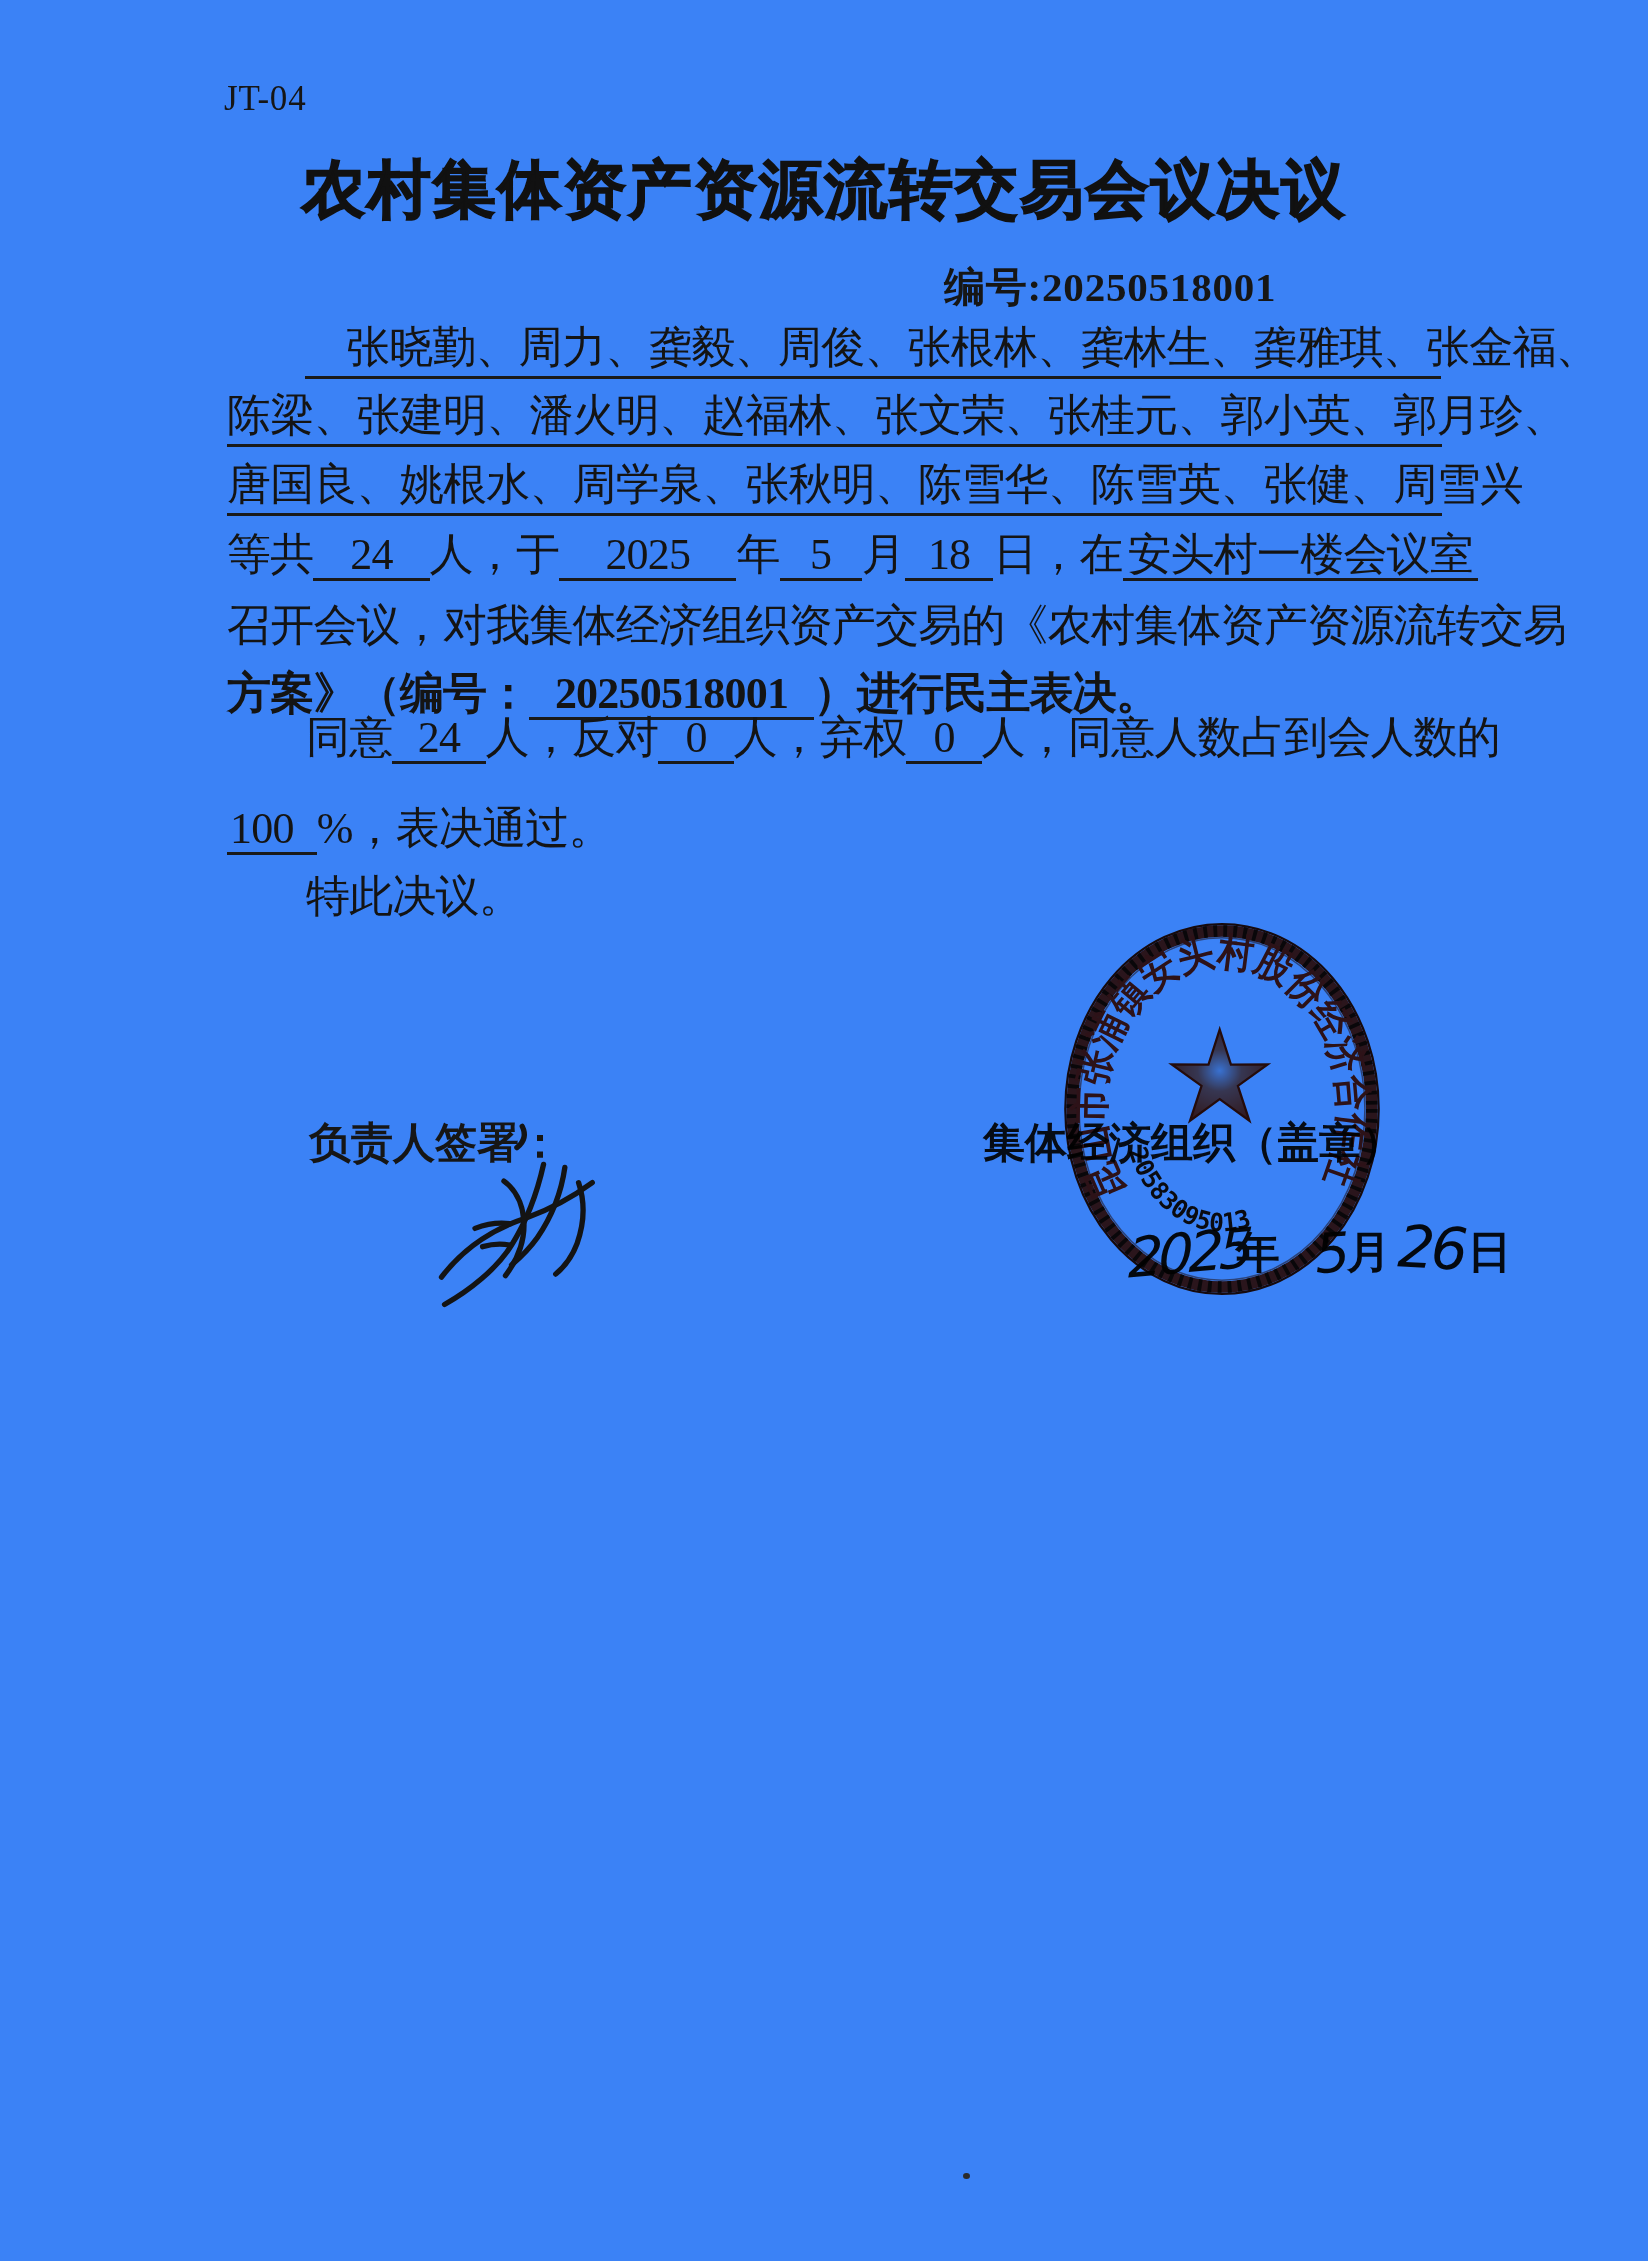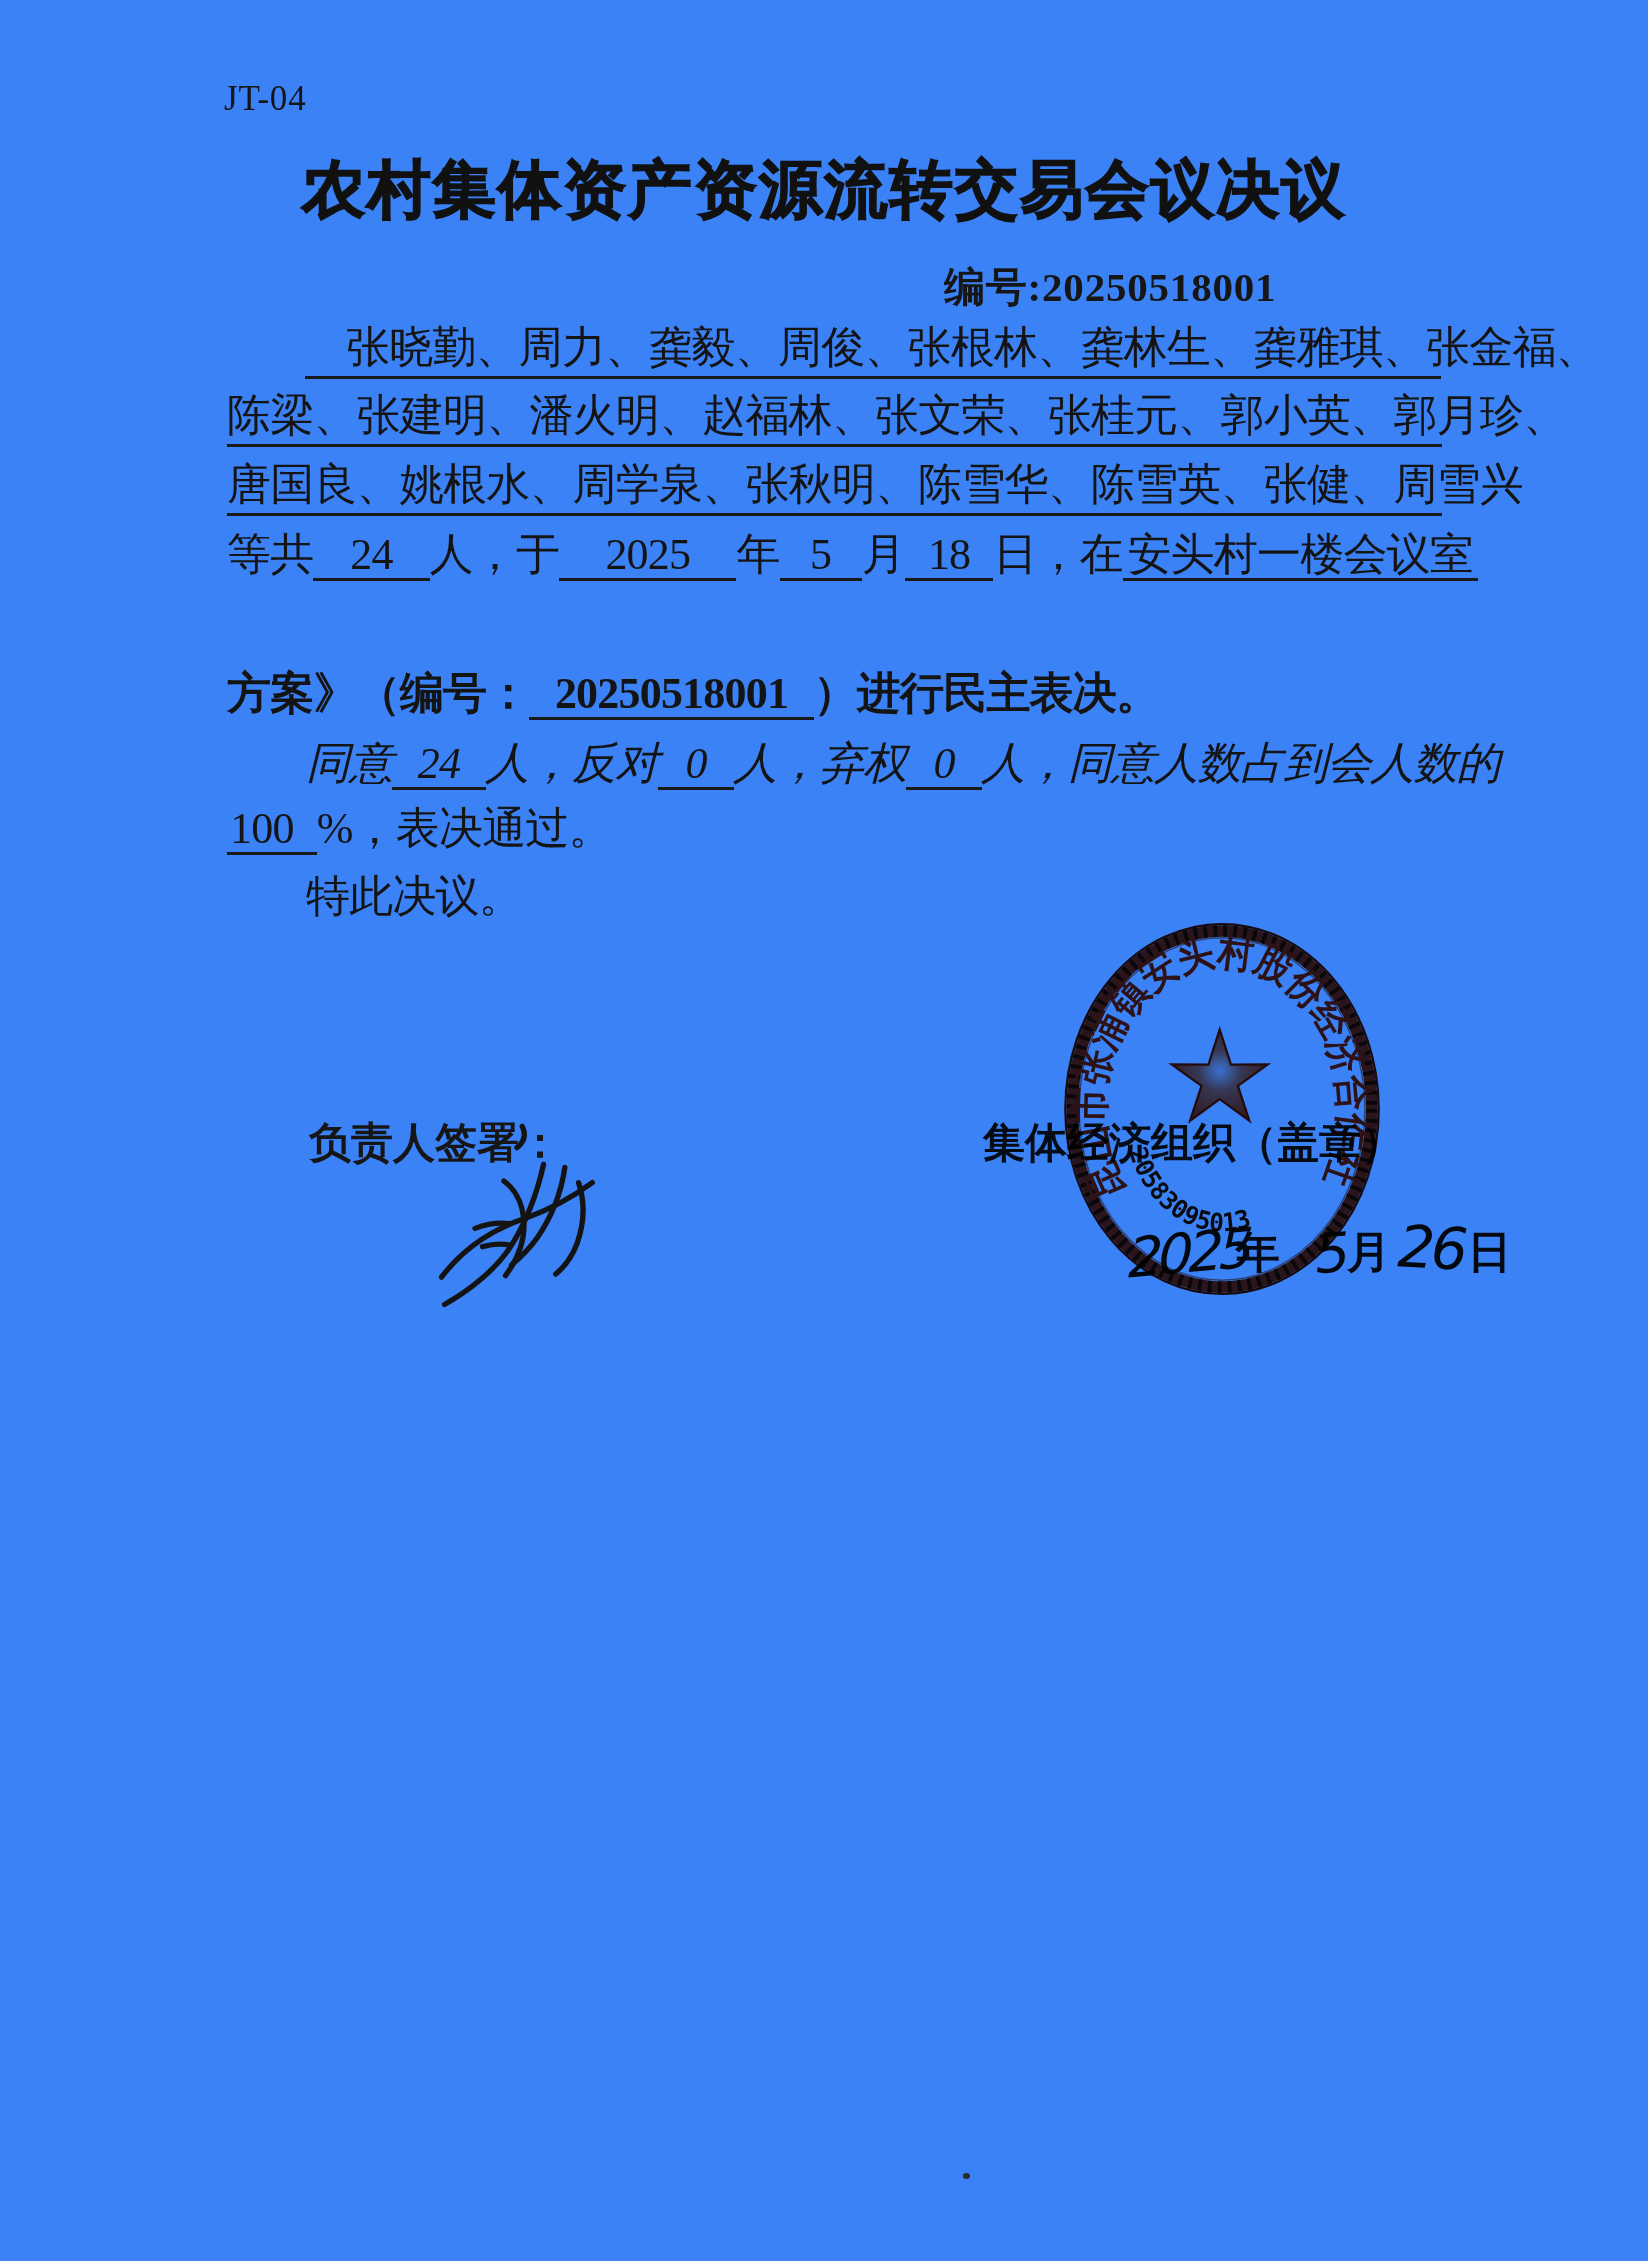--- a/index.html
+++ b/index.html
@@ -114,26 +114,27 @@
   <div class="line ul-full" style="left:305px;top:324px;width:1136px;text-indent:41px;">张晓勤、周力、龚毅、周俊、张根林、龚林生、龚雅琪、张金福、</div>
 
   <div class="line ul-full" style="left:227px;top:392px;width:1215px;">陈梁、张建明、潘火明、赵福林、张文荣、张桂元、郭小英、郭月珍、</div>
 
   <div class="line ul-full" style="left:227px;top:461px;width:1215px;">唐国良、姚根水、周学泉、张秋明、陈雪华、陈雪英、张健、周雪兴</div>
 
   <div class="line" style="left:227px;top:531px;">
     <span>等共</span><span class="u u24">24</span><span>人，于</span><span class="u uyear">2025</span><span>年</span><span class="u um">5</span><span>月</span><span class="u ud">18</span><span>日，在</span><span class="u uvenue">安头村一楼会议室</span>
   </div>
 
+  <div class="line" style="left:227px;top:602px;">召开会议，对我集体经济组织资产交易的《农村集体资产资源流转交易</div>
 
   <div class="line" style="left:227px;top:670px;font-weight:bold;">
     <span>方案》（编号：</span><span class="u unum">20250518001</span><span>）进行民主表决。</span>
   </div>
 
-  <div class="line" style="left:227px;top:740px;font-style:italic;">
+  <div class="line" style="left:227px;top:714px;">
     <span class="indent"></span><span>同意</span><span class="u uv">24</span><span>人，反对</span><span class="u uz">0</span><span>人，弃权</span><span class="u uz">0</span><span>人，同意人数占到会人数的</span>
   </div>
 
   <div class="line" style="left:227px;top:805px;">
     <span class="u upct">100</span><span>%，表决通过。</span>
   </div>
 
   <div class="line" style="left:306px;top:873px;">特此决议。</div>
 
   <div class="sig-label">负责人签署：</div>

